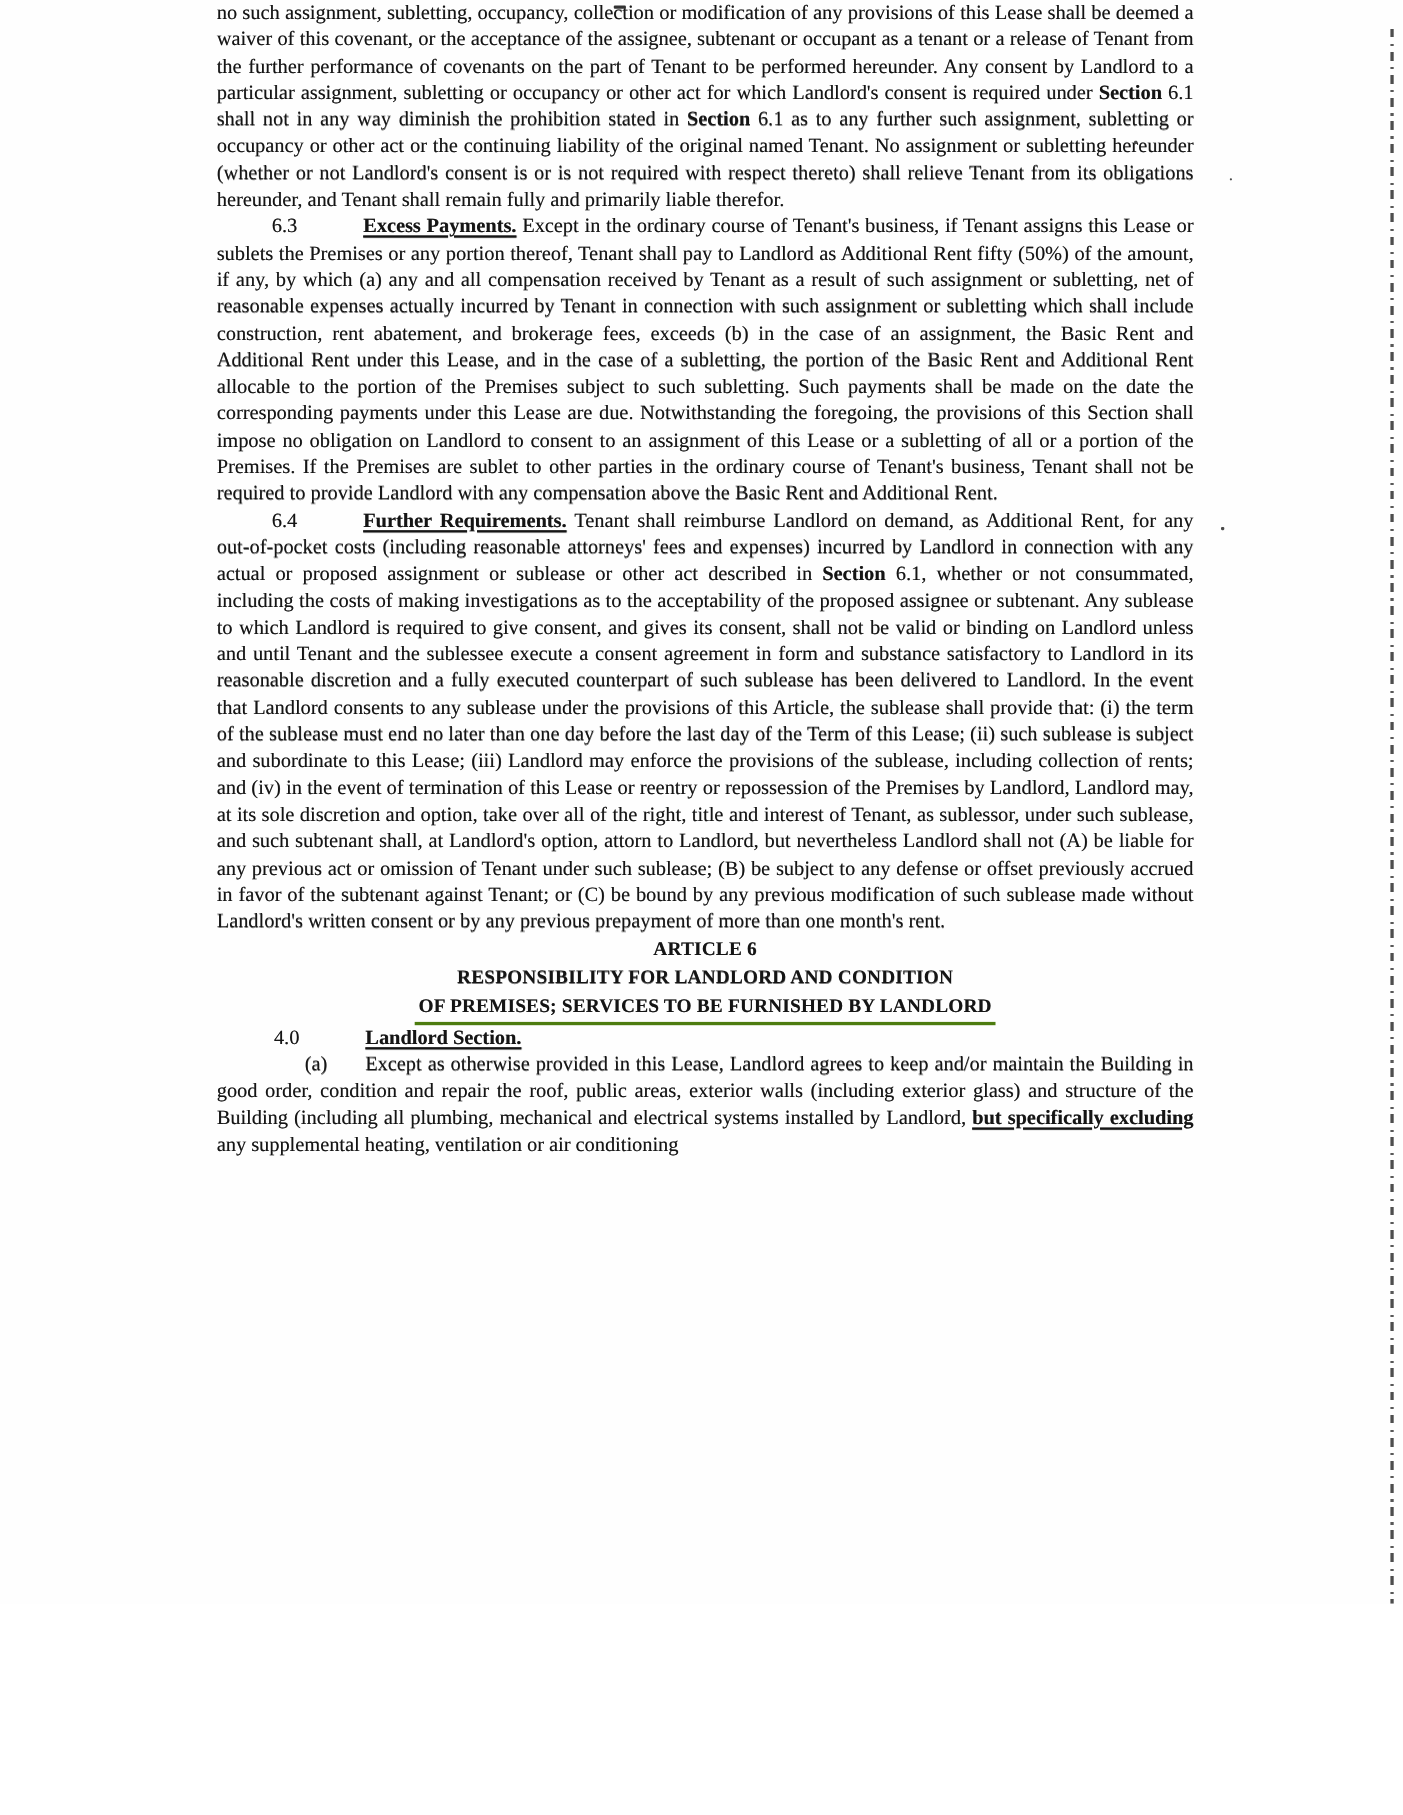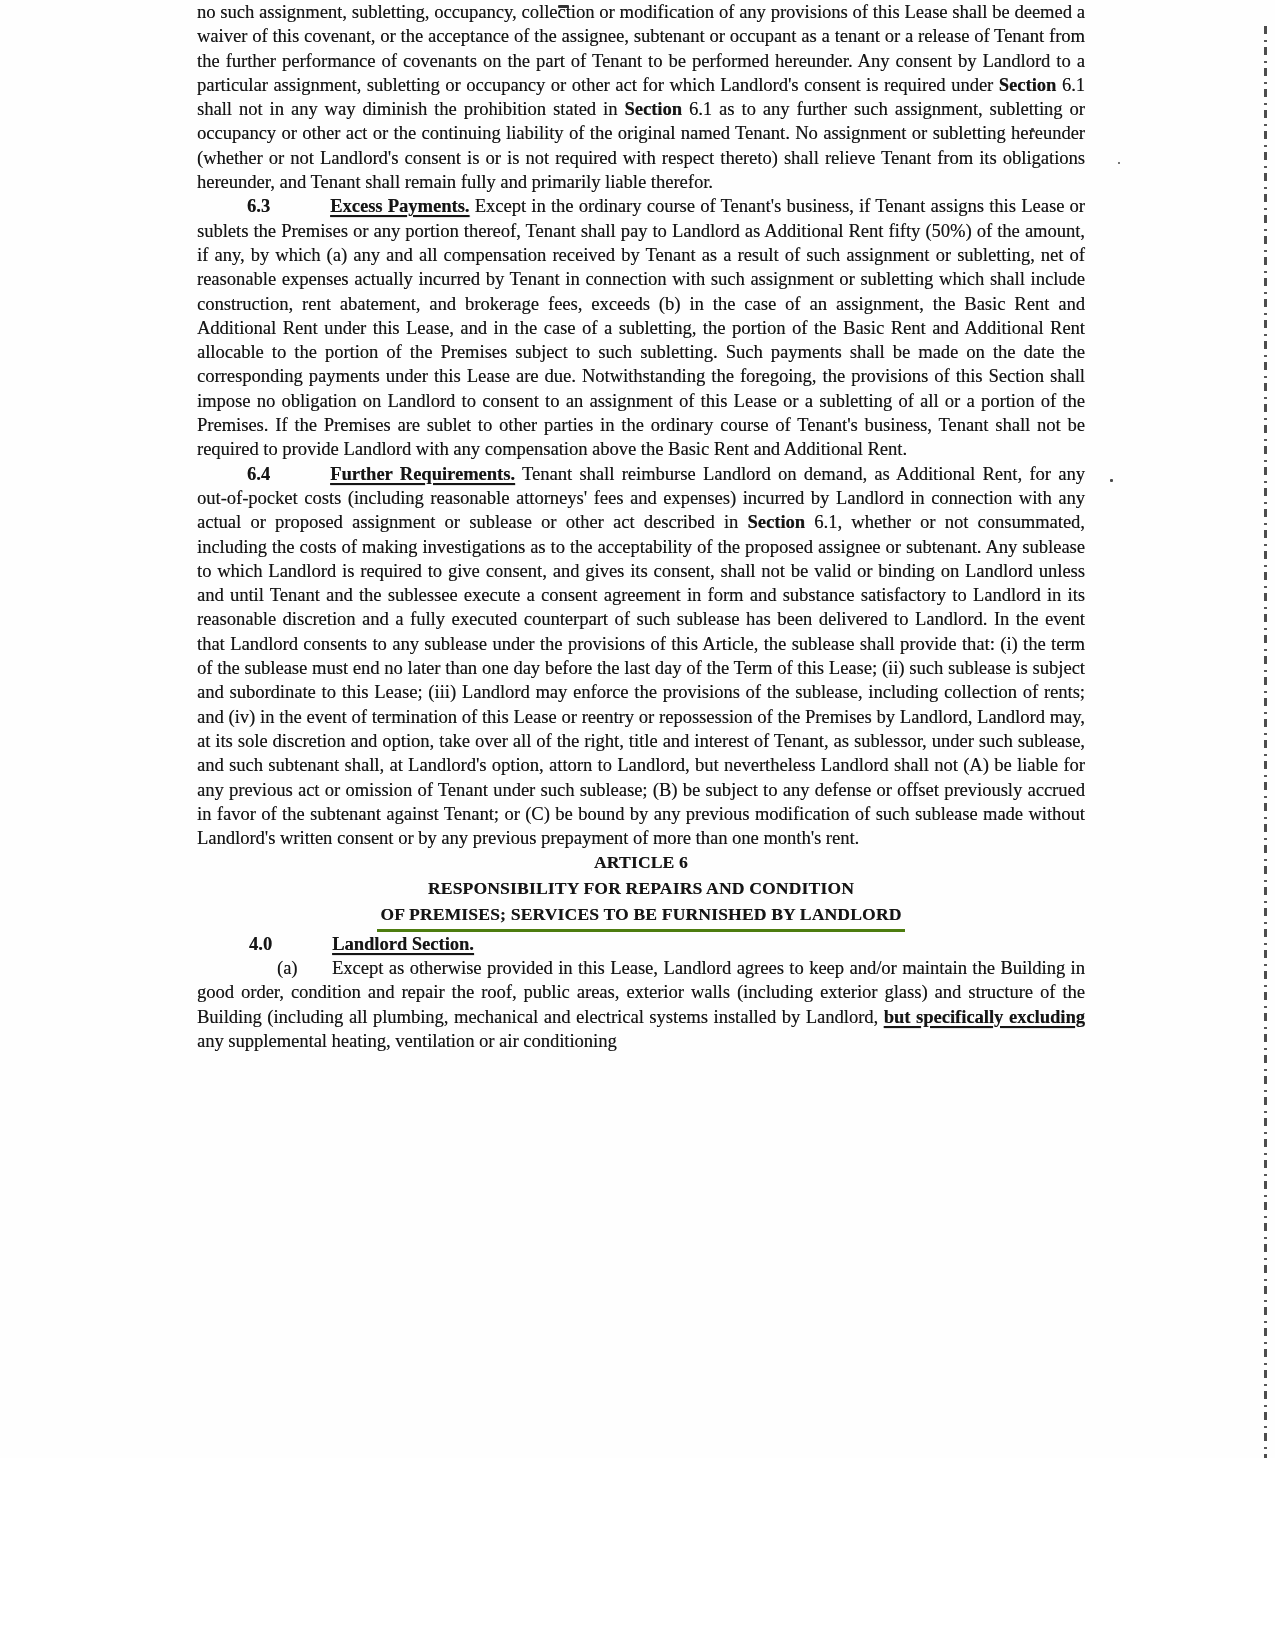--- a/index.html
+++ b/index.html
@@ -37,21 +37,21 @@
     font-weight: bold;
     font-size: 17.5px !important;
     line-height: 25.8px !important;
     letter-spacing: 0.2px;
   }
   .art .l3 {
     display: inline-block;
     border-bottom: 3px solid #4d7c0f;
     padding: 0 3px 1px 3px;
   }
-  .num { font-weight: bold; }
+  .num { font-weight: normal; }
   .tab  { display: inline-block; width: 60px; }
   .tab2 { display: inline-block; width: 29px; }
   .hd {
     font-weight: bold;
     text-decoration: underline;
     text-decoration-thickness: 1.8px;
     text-underline-offset: 3px;
   }
   .b { font-weight: bold; }
   .u {
@@ -95,21 +95,21 @@
 <div class="page">
 
   <div class="content">
 
     <p class="p1"><span>no such assignment, subletting, occupancy, collection or modification of any provisions of this Lease shall be deemed a waiver of this covenant, or the acceptance of the assignee, subtenant or occupant as a tenant or a release of Tenant from the further performance of covenants on the part of Tenant to be performed hereunder.  Any consent by Landlord to a particular assignment, subletting or occupancy or other act for which Landlord's consent is required under </span><span class="b">Section</span><span> 6.1 shall not in any way diminish the prohibition stated in </span><span class="b">Section</span><span> 6.1 as to any further such assignment, subletting or occupancy or other act or the continuing liability of the original named Tenant.  No assignment or subletting hereunder (whether or not Landlord's consent is or is not required with respect thereto) shall relieve Tenant from its obligations hereunder, and Tenant shall remain fully and primarily liable therefor.</span></p>
 
     <p class="s63"><span class="num">6.3</span><span class="tab"></span><span class="hd">Excess Payments.</span><span>  Except in the ordinary course of Tenant's business, if Tenant assigns this Lease or sublets the Premises or any portion thereof, Tenant shall pay to Landlord as Additional Rent fifty (50%) of the amount, if any, by which (a) any and all compensation received by Tenant as a result of such assignment or subletting, net of reasonable expenses actually incurred by Tenant in connection with such assignment or subletting which shall include construction, rent abatement, and brokerage fees, exceeds (b) in the case of an assignment, the Basic Rent and Additional Rent under this Lease, and in the case of a subletting, the portion of the Basic Rent and Additional Rent allocable to the portion of the Premises subject to such subletting.  Such payments shall be made on the date the corresponding payments under this Lease are due.  Notwithstanding the foregoing, the provisions of this Section shall impose no obligation on Landlord to consent to an assignment of this Lease or a subletting of all or a portion of the Premises.  If the Premises are sublet to other parties in the ordinary course of Tenant's business, Tenant shall not be required to provide Landlord with any compensation above the Basic Rent and Additional Rent.</span></p>
 
     <p class="s64"><span class="num">6.4</span><span class="tab"></span><span class="hd">Further Requirements.</span><span>  Tenant shall reimburse Landlord on demand, as Additional Rent, for any out-of-pocket costs (including reasonable attorneys' fees and expenses) incurred by Landlord in connection with any actual or proposed assignment or sublease or other act described in </span><span class="b">Section</span><span> 6.1, whether or not consummated, including the costs of making investigations as to the acceptability of the proposed assignee or subtenant.  Any sublease to which Landlord is required to give consent, and gives its consent, shall not be valid or binding on Landlord unless and until Tenant and the sublessee execute a consent agreement in form and substance satisfactory to Landlord in its reasonable discretion and a fully executed counterpart of such sublease has been delivered to Landlord.  In the event that Landlord consents to any sublease under the provisions of this Article, the sublease shall provide that: (i) the term of the sublease must end no later than one day before the last day of the Term of this Lease; (ii) such sublease is subject and subordinate to this Lease; (iii) Landlord may enforce the provisions of the sublease, including collection of rents; and (iv) in the event of termination of this Lease or reentry or repossession of the Premises by Landlord, Landlord may, at its sole discretion and option, take over all of the right, title and interest of Tenant, as sublessor, under such sublease, and such subtenant shall, at Landlord's option, attorn to Landlord, but nevertheless Landlord shall not (A) be liable for any previous act or omission of Tenant under such sublease; (B) be subject to any defense or offset previously accrued in favor of the subtenant against Tenant; or (C) be bound by any previous modification of such sublease made without Landlord's written consent or by any previous prepayment of more than one month's rent.</span></p>
 
-    <p class="art"><span class="l1">ARTICLE 6</span><br><span class="l2">RESPONSIBILITY FOR REPAIRS AND CONDITION</span><br><span class="l3">OF PREMISES; SERVICES TO BE FURNISHED BY LANDLORD</span></p>
+    <p class="art"><span class="l1">ARTICLE 6</span><br><span class="l2">RESPONSIBILITY FOR LANDLORD AND CONDITION</span><br><span class="l3">OF PREMISES; SERVICES TO BE FURNISHED BY LANDLORD</span></p>
 
     <p class="s71"><span class="num">4.0</span><span class="tab"></span><span class="hd">Landlord Section.</span></p>
 
     <p class="pa"><span>(a)</span><span class="tab2"></span><span>  Except as otherwise provided in this Lease, Landlord agrees to keep and/or maintain the Building in good order, condition and repair the roof, public areas, exterior walls (including exterior glass) and structure of the Building (including all plumbing, mechanical and electrical systems installed by Landlord, </span><span class="u">but specifically excluding</span><span> any supplemental heating, ventilation or air conditioning</span></p>
 
   </div>
 
   <div class="footer">#5176467v2</div>
 
   <div class="scanline"></div>

